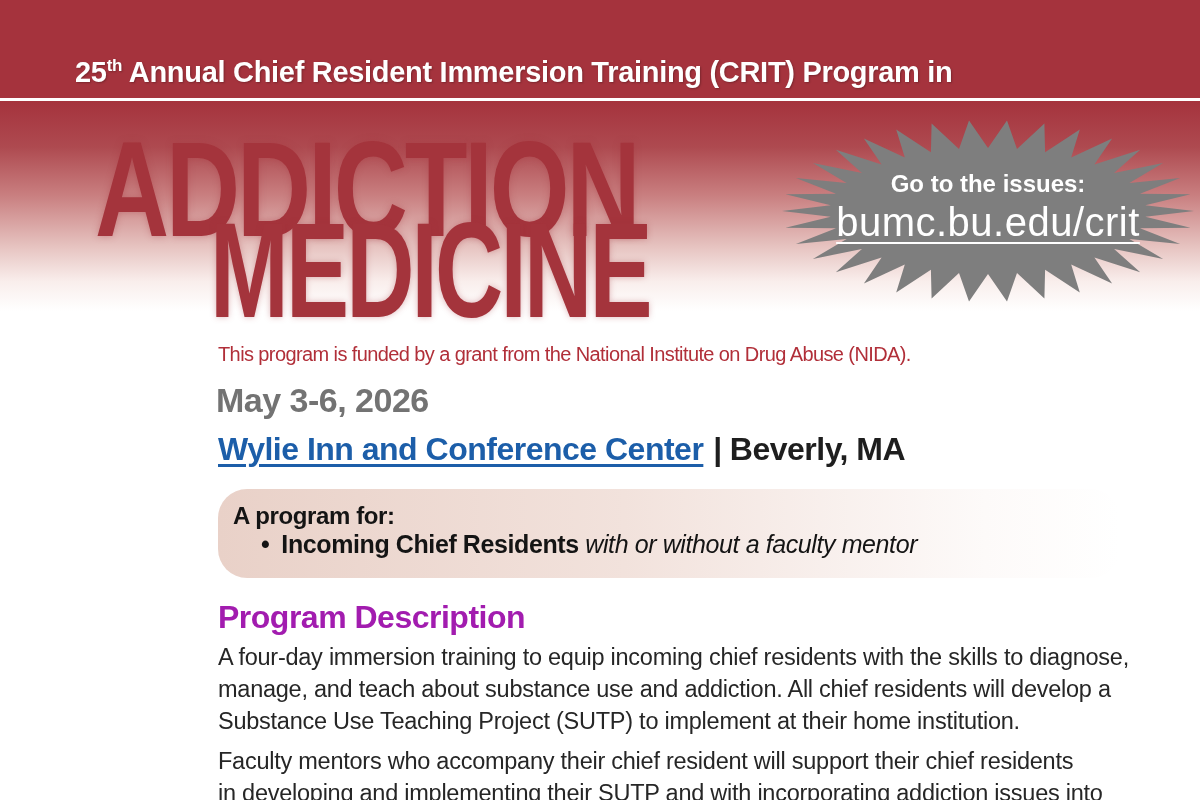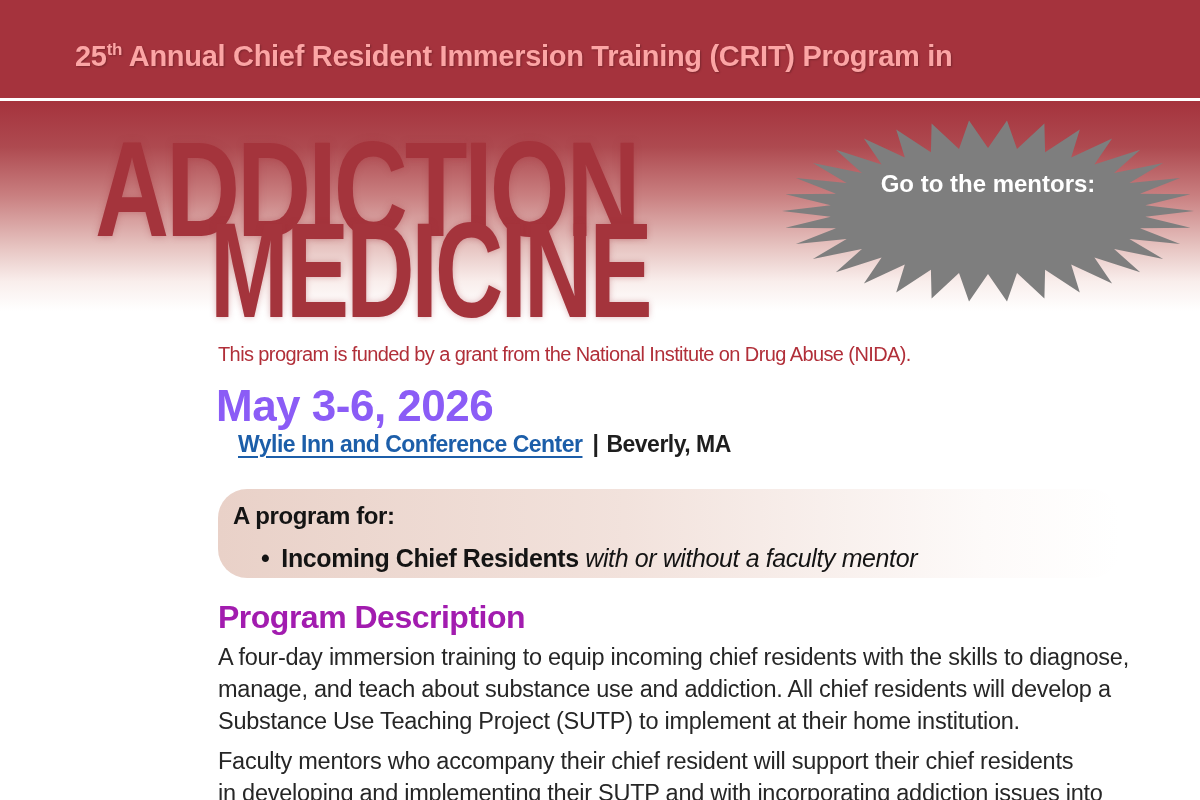--- a/index.html
+++ b/index.html
@@ -8,22 +8,22 @@
     position:relative;width:1200px;height:800px;margin:0 auto;
     background:#ffffff;overflow:hidden;
     font-family:"Liberation Sans", sans-serif;
   }
   
   .top-bar{
     position:absolute;left:0;top:0;width:1200px;height:98px;
     background:#A5333D;
   }
   .top-bar-text{
-    position:absolute;left:75px;top:40px;
-    color:#fca5a5;font-size:29px;font-weight:bold;letter-spacing:-0.3px;
+    position:absolute;left:75px;top:56px;
+    color:#ffffff;font-size:29px;font-weight:bold;letter-spacing:-0.3px;
     text-shadow:1px 1px 2px rgba(0,0,0,0.25);
     white-space:nowrap;
   }
   .top-bar-text sup{font-size:17px;vertical-align:super;line-height:0;}
   .bar-divider{
     position:absolute;left:0;top:98px;width:1200px;height:3px;background:#ffffff;
   }
   
   .fade{
     position:absolute;left:0;top:101px;width:1200px;height:210px;
@@ -57,40 +57,40 @@
   .subtitle{
     position:absolute;left:218px;top:307px;
     color:#B12F39;font-size:28px;font-weight:bold;letter-spacing:-0.5px;
   }
   .funding{
     position:absolute;left:218px;top:343px;
     color:#B12F39;font-size:20px;letter-spacing:-0.6px;
   }
   .dates{
     position:absolute;left:216px;top:381px;
-    color:#8b5cf6;font-size:44px;font-weight:bold;letter-spacing:-0.5px;
+    color:#737373;font-size:34px;font-weight:bold;letter-spacing:-0.5px;
   }
   .venue{
     position:absolute;left:218px;top:431px;
-    font-size:23px;font-weight:bold;color:#1E1E1E;letter-spacing:-0.5px;margin-left:20px;
+    font-size:32px;font-weight:bold;color:#1E1E1E;letter-spacing:-0.5px;
   }
   .venue a{color:#1C5EA9;text-decoration:underline;text-underline-offset:4px;}
   .venue .sep{padding:0 8px 0 10px;font-weight:bold;color:#1E1E1E;}
   
   .program-box{
     position:absolute;left:218px;top:489px;width:902px;height:89px;
     background:linear-gradient(to right,#E9D1C8 0%, #F2E2DC 45%, #FDFAF9 85%, #ffffff 100%);
     padding:13px 0 0 15px;
     border-radius:29px;
   }
   .program-box .pf-heading{
     color:#141414;font-size:24px;font-weight:bold;letter-spacing:-0.4px;
   }
   .program-box .pf-item{
-    margin-top:14px;padding-left:28px;
+    margin-top:0;padding-left:28px;
     color:#141414;font-size:25px;letter-spacing:-0.4px;
   }
   .pf-bullet{font-weight:bold;padding-right:12px;}
   .pf-bold{font-weight:bold;}
   .pf-italic{font-style:italic;}
   
   .desc-heading{
     position:absolute;left:218px;top:599px;
     color:#a21caf;font-size:32px;font-weight:bold;letter-spacing:-0.5px;
   }
@@ -114,21 +114,24 @@
 
   <div class="fade"></div>
 
   <div class="big-title" id="title-line1">ADDICTION</div>
   <div class="big-title" id="title-line2">MEDICINE</div>
 
   <div class="badge-wrap">
     <svg id="burst-svg" width="420" height="186" viewBox="0 0 420 186">
       <polygon id="burst-poly" fill="#7E7E7E" points="416.0,93.0 367.3,98.8 412.5,109.7 362.0,110.2 402.1,125.9 351.4,121.1 385.1,140.9 336.1,131.0 362.2,154.3 316.4,139.6 334.1,165.6 293.2,146.6 301.8,174.5 267.1,151.7 266.4,180.5 239.0,154.9 229.0,183.6 210.0,156.0 191.0,183.6 181.0,154.9 153.6,180.5 152.9,151.7 118.2,174.5 126.8,146.6 85.9,165.6 103.6,139.6 57.8,154.3 83.9,131.0 34.9,140.9 68.6,121.1 17.9,125.9 58.0,110.2 7.5,109.7 52.7,98.8 4.0,93.0 52.7,87.2 7.5,76.3 58.0,75.8 17.9,60.1 68.6,64.9 34.9,45.1 83.9,55.0 57.8,31.7 103.6,46.4 85.9,20.4 126.8,39.4 118.2,11.5 152.9,34.3 153.6,5.5 181.0,31.1 191.0,2.4 210.0,30.0 229.0,2.4 239.0,31.1 266.4,5.5 267.1,34.3 301.8,11.5 293.2,39.4 334.1,20.4 316.4,46.4 362.2,31.7 336.1,55.0 385.1,45.1 351.4,64.9 402.1,60.1 362.0,75.8 412.5,76.3 367.3,87.2"></polygon>
     </svg>
-    <div class="badge-label">Go to the mentors:</div>
+    <div class="badge-label">Go to the issues:</div>
+    <div class="badge-url">
+      <a href="#">bumc.bu.edu/crit</a>
+    </div>
   </div>
 
   <div class="funding">This program is funded by a grant from the National Institute on Drug Abuse (NIDA).</div>
 
   <div class="dates">May 3-6, 2026</div>
   <div class="venue"><a href="#">Wylie Inn and Conference Center</a><span class="sep">|</span><span>Beverly, MA</span></div>
 
   <div class="program-box">
     <div class="pf-heading">A program for:</div>
     <div class="pf-item"><span class="pf-bullet">•</span><span class="pf-bold">Incoming Chief Residents</span><span class="pf-italic"> with or without a faculty mentor</span></div>

